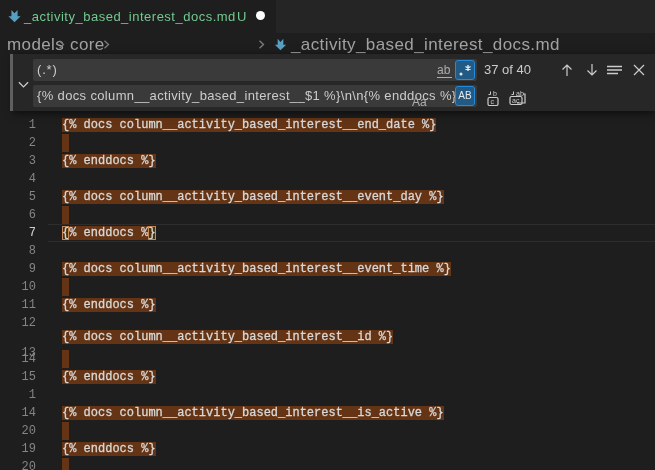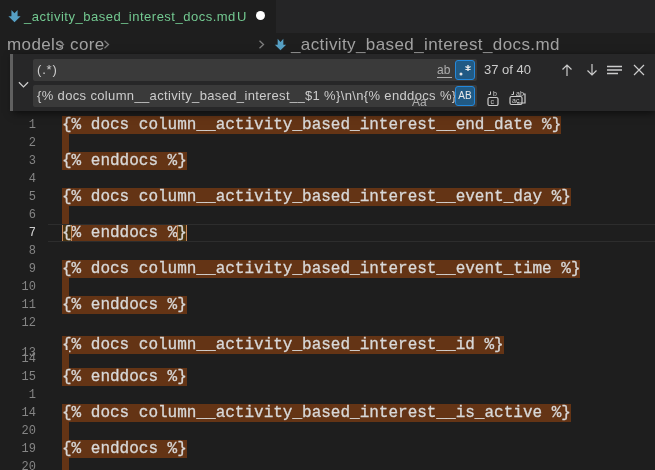--- a/index.html
+++ b/index.html
@@ -22,21 +22,21 @@
   #finp{left:33px;top:59px;width:444px;padding-left:4px;box-sizing:border-box;letter-spacing:0.8px;}
   #rinp{left:33px;top:85px;width:444px;padding-left:4px;box-sizing:border-box;letter-spacing:0.35px;}
   .togglebox{width:20px;height:20px;border-radius:3px;border:1px solid #2488db;
              background:#215a84;box-sizing:border-box;color:#e8e8e8;text-align:center;}
   #count{left:484px;top:59px;height:22px;line-height:22px;font-size:13px;color:#cccccc;}
   .opt{font-size:12px;color:#adadad;}
   
   .num{left:0;width:36px;text-align:right;font-family:"Liberation Mono",monospace;
        font-size:12px;color:#858585;height:18px;line-height:18px;}
   .code{left:62px;height:18px;line-height:18px;font-family:"Liberation Mono",monospace;
-        font-size:16px;color:#d8d8d8;-webkit-text-stroke:0.3px #d8d8d8;white-space:pre;}
+        font-size:12px;color:#d8d8d8;-webkit-text-stroke:0.3px #d8d8d8;white-space:pre;}
   .hl{background:#643415;}
   .strip{left:62px;width:7px;height:18px;background:#643415;}
   #curline{left:48px;top:224px;width:607px;height:18px;box-sizing:border-box;
            border-top:1px solid #2d2d2d;border-bottom:1px solid #2d2d2d;}
   .brk{outline:1px solid #c8895a;outline-offset:-1px;background:#4a330f;}
 </style>
 </head>
 <body>
 <div id="app">
 
@@ -80,21 +80,21 @@
   <div class="abs code" style="top:224px"><span class="hl"><span class="brk">{</span>% enddocs %<span class="brk">}</span></span></div>
   <div class="abs num" style="top:242px">8</div>
   <div class="abs num" style="top:260px">9</div>
   <div class="abs code" style="top:260px"><span class="hl">{% docs column__activity_based_interest__event_time %}</span></div>
   <div class="abs num" style="top:278px">10</div>
   <div class="abs strip" style="top:278px"></div>
   <div class="abs num" style="top:296px">11</div>
   <div class="abs code" style="top:296px"><span class="hl">{% enddocs %}</span></div>
   <div class="abs num" style="top:314px">12</div>
   <div class="abs num" style="top:344px">13</div>
-  <div class="abs code" style="top:336px"><span class="hl">{% docs column__activity_based_interest__id %}</span></div>
+  <div class="abs code" style="top:328px"><span class="hl">{% docs column__activity_based_interest__id %}</span></div>
   <div class="abs num" style="top:350px">14</div>
   <div class="abs strip" style="top:350px"></div>
   <div class="abs num" style="top:368px">15</div>
   <div class="abs code" style="top:368px"><span class="hl">{% enddocs %}</span></div>
   <div class="abs num" style="top:386px">1</div>
   <div class="abs num" style="top:404px">14</div>
   <div class="abs code" style="top:404px"><span class="hl">{% docs column__activity_based_interest__is_active %}</span></div>
   <div class="abs num" style="top:422px">20</div>
   <div class="abs strip" style="top:422px"></div>
   <div class="abs num" style="top:440px">19</div>

